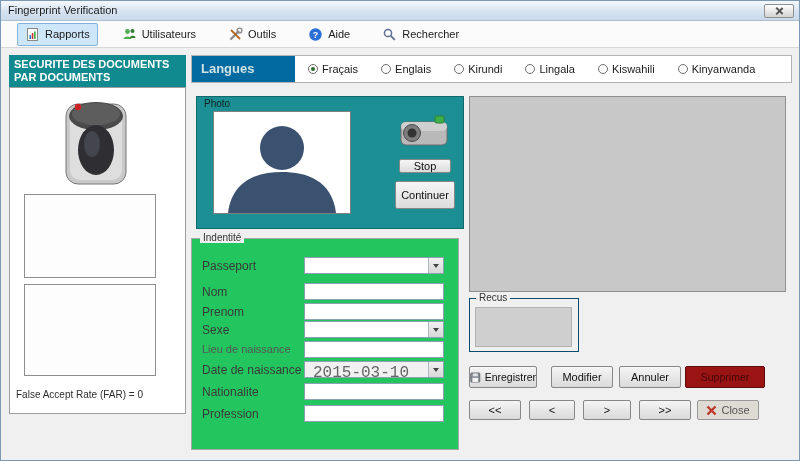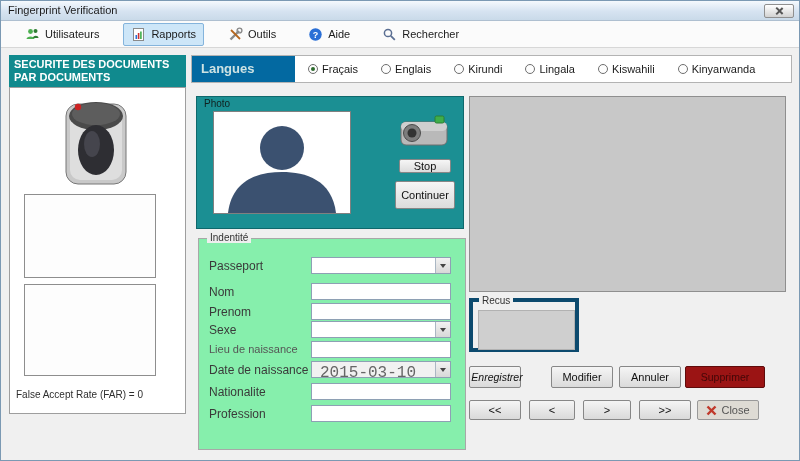--- a/index.html
+++ b/index.html
@@ -62,49 +62,49 @@
   .photo-group .grp-label { position:absolute; left:7px; top:1px; font-size:10px; color:#10201f; }
   .photo-box { position:absolute; left:16px; top:14px; width:138px; height:103px;
                background:#fff; border:1px solid #808080; }
   .camera-wrap { position:absolute; left:196px; top:14px; }
   .mini-btn { position:absolute; background:linear-gradient(#f6f6f6,#dcdcdc);
               border:1px solid #878787; border-radius:2px; font-size:11px;
               font-family:"Liberation Sans",sans-serif; color:#111; }
   .stop-btn { left:202px; top:62px; width:52px; height:14px; }
   .cont-btn { left:198px; top:84px; width:60px; height:28px; }
 
-  .identity-group { position:absolute; left:7px; top:150px; width:268px; height:212px;
-                    border:1px solid #a8a8a8; background:#86efac; }
+  .identity-group { position:absolute; left:0; top:150px; width:268px; height:212px;
+                    border:1px solid #a8a8a8; background:#22c55e; }
   .identity-group .grp-label { position:absolute; left:8px; top:-7px; background:#efefef;
                                padding:0 3px; font-size:10px; color:#333; }
   .field-label { position:absolute; left:10px; font-size:12px; color:#3a3a3a; }
   .textbox { position:absolute; left:112px; width:140px; height:17px; background:#fff;
              border:1px solid #8ea0b4; font-size:16px; color:#444; padding:2px 8px;font-family:Liberation Mono, monospace; }
   .combo .arr-btn, .datebox .arr-btn { position:absolute; right:0; top:0; width:15px; height:15px;
              background:linear-gradient(#f2f2f2,#d8d8d8); border-left:1px solid #aab7c4;
              display:flex; align-items:center; justify-content:center; }
   .tri-down { width:0; height:0; border-left:3px solid transparent; border-right:3px solid transparent;
               border-top:4px solid #444; }
   .datebox { background:#f1f1f1; color:#666; }
 
   .preview-panel { position:absolute; left:278px; top:8px; width:317px; height:196px;
                    background:#c8c8c8; border:1px solid #8f8f8f; }
 
   .recus-group { position:absolute; left:278px; top:210px; width:110px; height:54px;
-                 border:4px solid #0c4a6e; }
+                 border:1px solid #0c4a6e; }
   .recus-group .grp-label { position:absolute; left:6px; top:-7px; background:#f0f0f0;
                             padding:0 3px; font-size:10px; color:#333; }
   .recus-inner { position:absolute; left:5px; top:8px; width:97px; height:40px;
                  background:#cfcfcf; border:1px solid #b2b2b2; }
 
   .act-btn { position:absolute; height:22px; background:linear-gradient(#f5f5f5,#dadada);
              border:1px solid #878787; border-radius:2px; font-size:11px; color:#111;
              font-family:"Liberation Sans",sans-serif;
              display:flex; align-items:center; justify-content:center; gap:4px; }
-  .btn-enr { left:278px; top:278px; width:52px; font-size:10.5px;font-style:italic; }
+  .btn-enr { left:278px; top:278px; width:68px; font-size:10.5px; }
   .btn-mod { left:360px; top:278px; width:62px; }
   .btn-ann { left:428px; top:278px; width:62px; }
   .btn-sup { left:494px; top:278px; width:80px; background:#9b1414; border-color:#5f0b0b;
              color:#420707; font-size:10.5px; }
   .btn-first { left:278px; top:312px; width:52px; height:20px; }
   .btn-prev  { left:338px; top:312px; width:46px; height:20px; }
   .btn-next  { left:392px; top:312px; width:48px; height:20px; }
   .btn-last  { left:448px; top:312px; width:52px; height:20px; }
   .btn-close { left:506px; top:312px; width:62px; height:20px; background:#dedbd4;
                border:1px solid #999; color:#555; }
@@ -115,37 +115,37 @@
 <div class="window">
 
   <div class="titlebar">
     <span class="title">Fingerprint Verification</span>
     <span class="close-btn">
       <span class="close-x"></span>
     </span>
   </div>
 
   <div class="menubar">
+    <div class="menu-item selected">
+      <svg width="15" height="15" viewBox="0 0 15 15">
+        <rect x="2.5" y="1.5" width="10" height="12" fill="#fff" stroke="#8a8a8a"></rect>
+        <rect x="4.5" y="8" width="1.6" height="4" fill="#2a6fd6"></rect>
+        <rect x="6.8" y="6" width="1.6" height="6" fill="#cc3333"></rect>
+        <rect x="9.1" y="4.5" width="1.6" height="7.5" fill="#3fae49"></rect>
+      </svg>
+      <span>Rapports</span>
+    </div>
     <div class="menu-item">
       <svg width="15" height="15" viewBox="0 0 15 15">
         <circle cx="5.5" cy="4.5" r="2.4" fill="#4caf50"></circle>
         <path d="M1.5 12 C1.5 8.5 9.5 8.5 9.5 12 Z" fill="#4caf50"></path>
         <circle cx="10.5" cy="4" r="2" fill="#2e7d32"></circle>
         <path d="M8 11 C8 8 13.5 8 13.5 11 Z" fill="#2e7d32"></path>
       </svg>
       <span>Utilisateurs</span>
-    </div>
-    <div class="menu-item selected">
-      <svg width="15" height="15" viewBox="0 0 15 15">
-        <rect x="2.5" y="1.5" width="10" height="12" fill="#fff" stroke="#8a8a8a"></rect>
-        <rect x="4.5" y="8" width="1.6" height="4" fill="#2a6fd6"></rect>
-        <rect x="6.8" y="6" width="1.6" height="6" fill="#cc3333"></rect>
-        <rect x="9.1" y="4.5" width="1.6" height="7.5" fill="#3fae49"></rect>
-      </svg>
-      <span>Rapports</span>
     </div>
     <div class="menu-item">
       <svg width="15" height="15" viewBox="0 0 15 15">
         <line x1="2.5" y1="12.5" x2="11" y2="4" stroke="#8a8a8a" stroke-width="2.4"></line>
         <circle cx="11.5" cy="3.5" r="2.4" fill="none" stroke="#8a8a8a" stroke-width="1.4"></circle>
         <line x1="3" y1="3" x2="12" y2="12" stroke="#b5651d" stroke-width="1.8"></line>
       </svg>
       <span>Outils</span>
     </div>
     <div class="menu-item">

